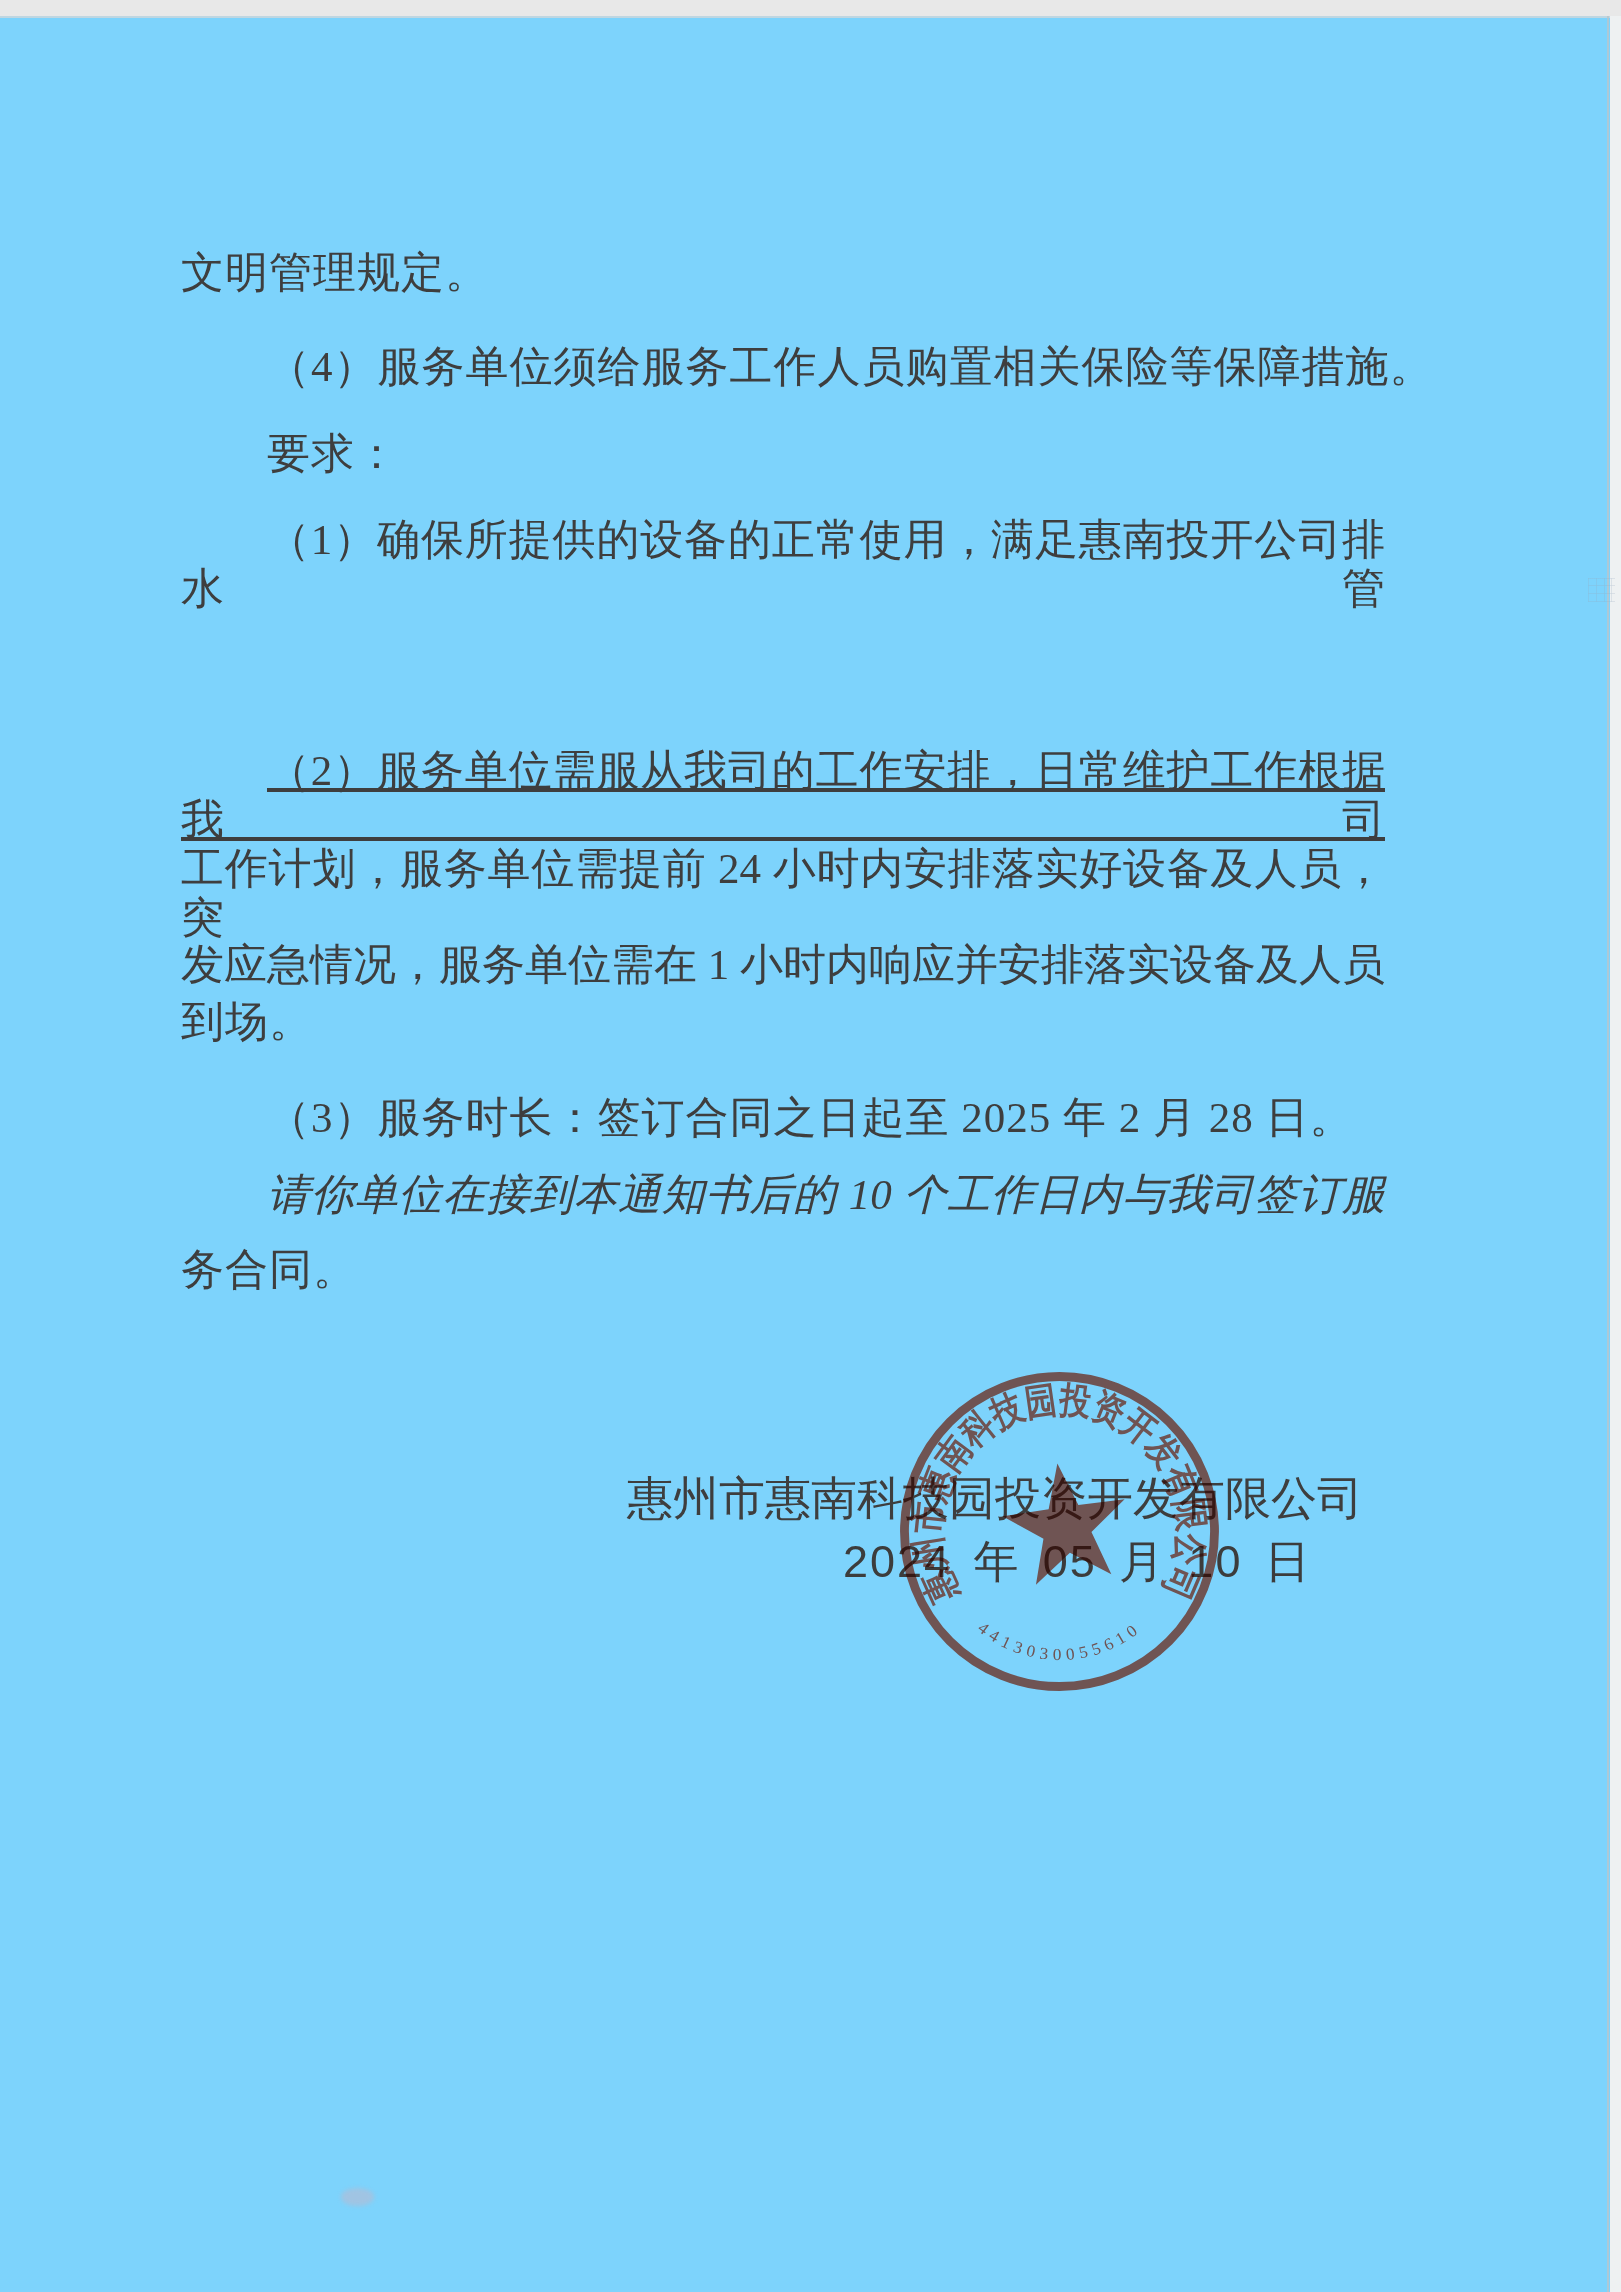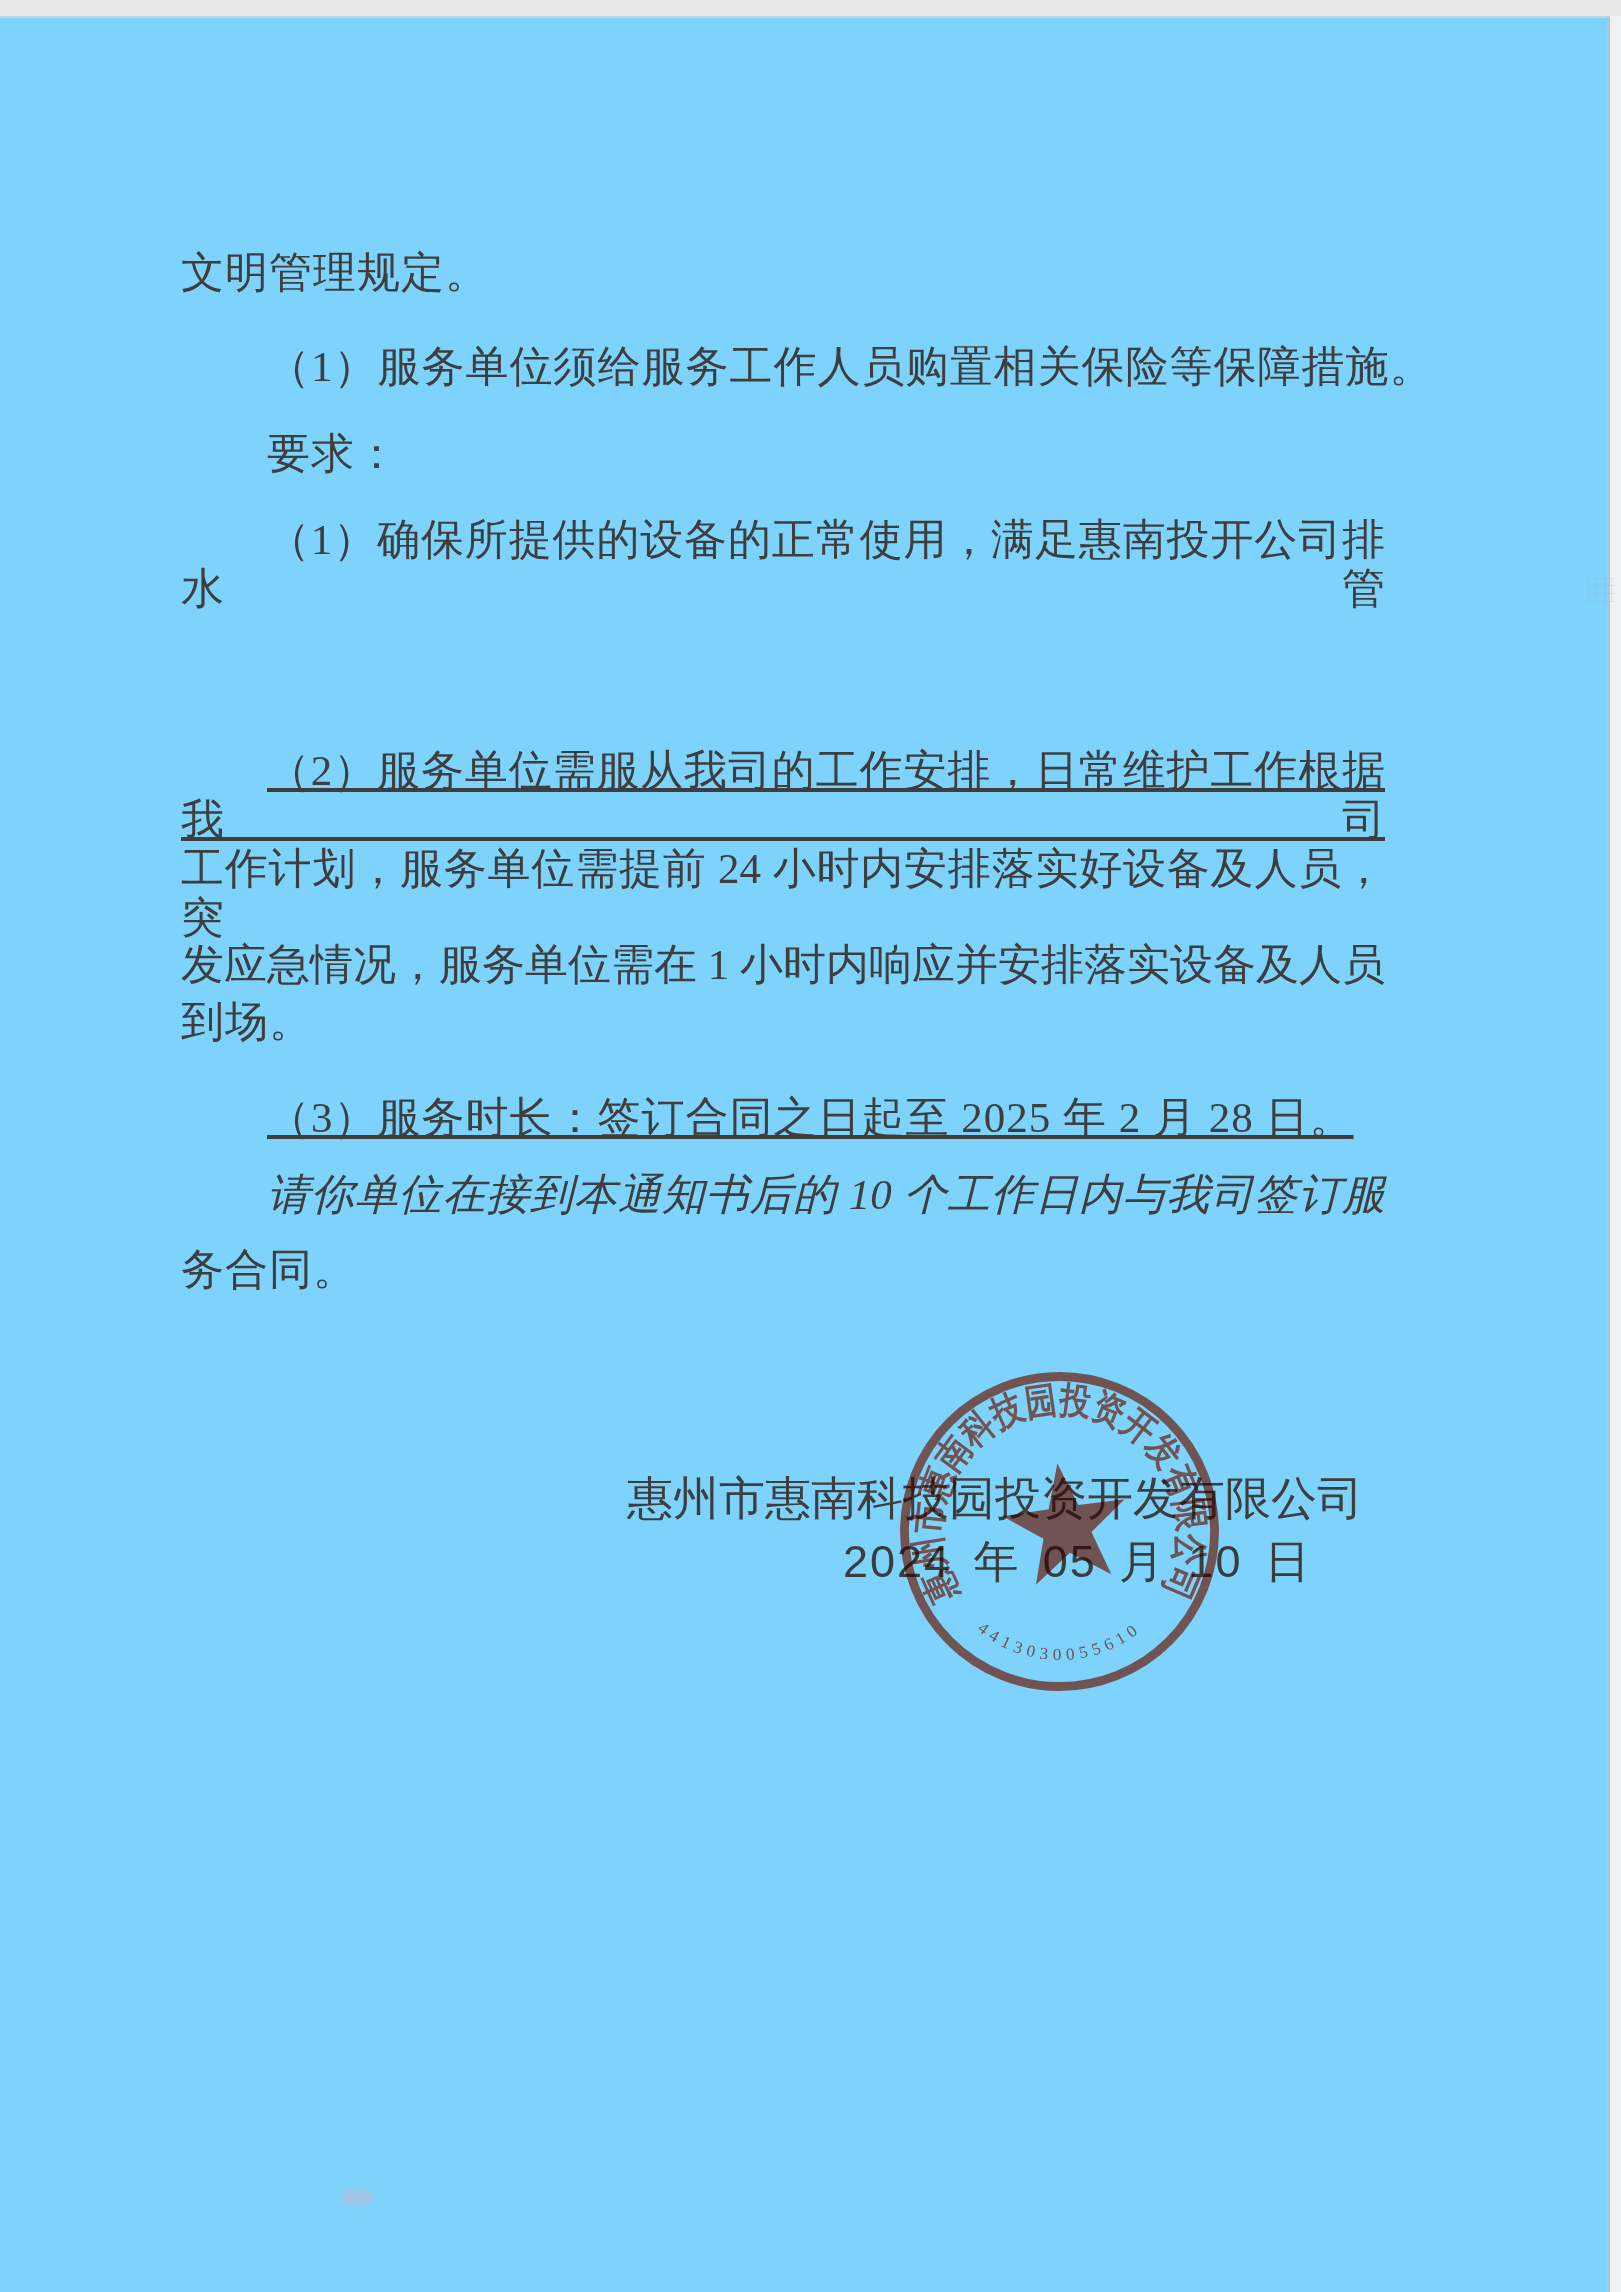--- a/index.html
+++ b/index.html
@@ -59,21 +59,21 @@
   }
   .l0  { top: 232px; }
   .l1  { top: 326px; }
   .l2  { top: 413px; }
   .l3  { top: 499px; }
   .l4  { top: 589px; }
   .l5  { top: 730px; text-decoration: underline; }
   .l6  { top: 828px; }
   .l7  { top: 924px; }
   .l8  { top: 981px; }
-  .l9  { top: 1077px; text-decoration: underline; }
+  .l9  { top: 1077px; }
   .l10 { top: 1154px; font-style: italic; }
   .l11 { top: 1229px; }
   .l12 { top: 1306px; }
   .company-line {
     position: absolute; left: 627px; top: 1457px;
     font-size: 46px; line-height: 51px; color: #3e3e3e;
     white-space: pre;
   }
   .date-line {
     position: absolute; left: 843px; top: 1521px;
@@ -96,21 +96,21 @@
 
 <div class="page">
 
   <div class="scan-top-edge"></div>
   <div class="scan-right-strip"></div>
   <div class="scan-right-line"></div>
   <div class="scan-grid-artifact"></div>
   <div class="scan-smudge"></div>
 
   <div class="line l0">文明管理规定。</div>
-  <div class="line l1 indent">（1）服务单位须给服务工作人员购置相关保险等保障措施。</div>
+  <div class="line l1 indent">（4）服务单位须给服务工作人员购置相关保险等保障措施。</div>
   <div class="line l2 indent">要求：</div>
   <div class="line l3 indent justify">（1）确保所提供的设备的正常使用，满足惠南投开公司排水管</div>
   <div class="line l5 indent justify">（2）服务单位需服从我司的工作安排，日常维护工作根据我司</div>
   <div class="line l6 justify">工作计划，服务单位需提前 24 小时内安排落实好设备及人员，突</div>
   <div class="line l7 justify">发应急情况，服务单位需在 1 小时内响应并安排落实设备及人员</div>
   <div class="line l8">到场。</div>
   <div class="line l9 indent">（3）服务时长：签订合同之日起至 2025 年 2 月 28 日。</div>
   <div class="line l10 indent justify">请你单位在接到本通知书后的 10 个工作日内与我司签订服</div>
   <div class="line l11">务合同。</div>
 

